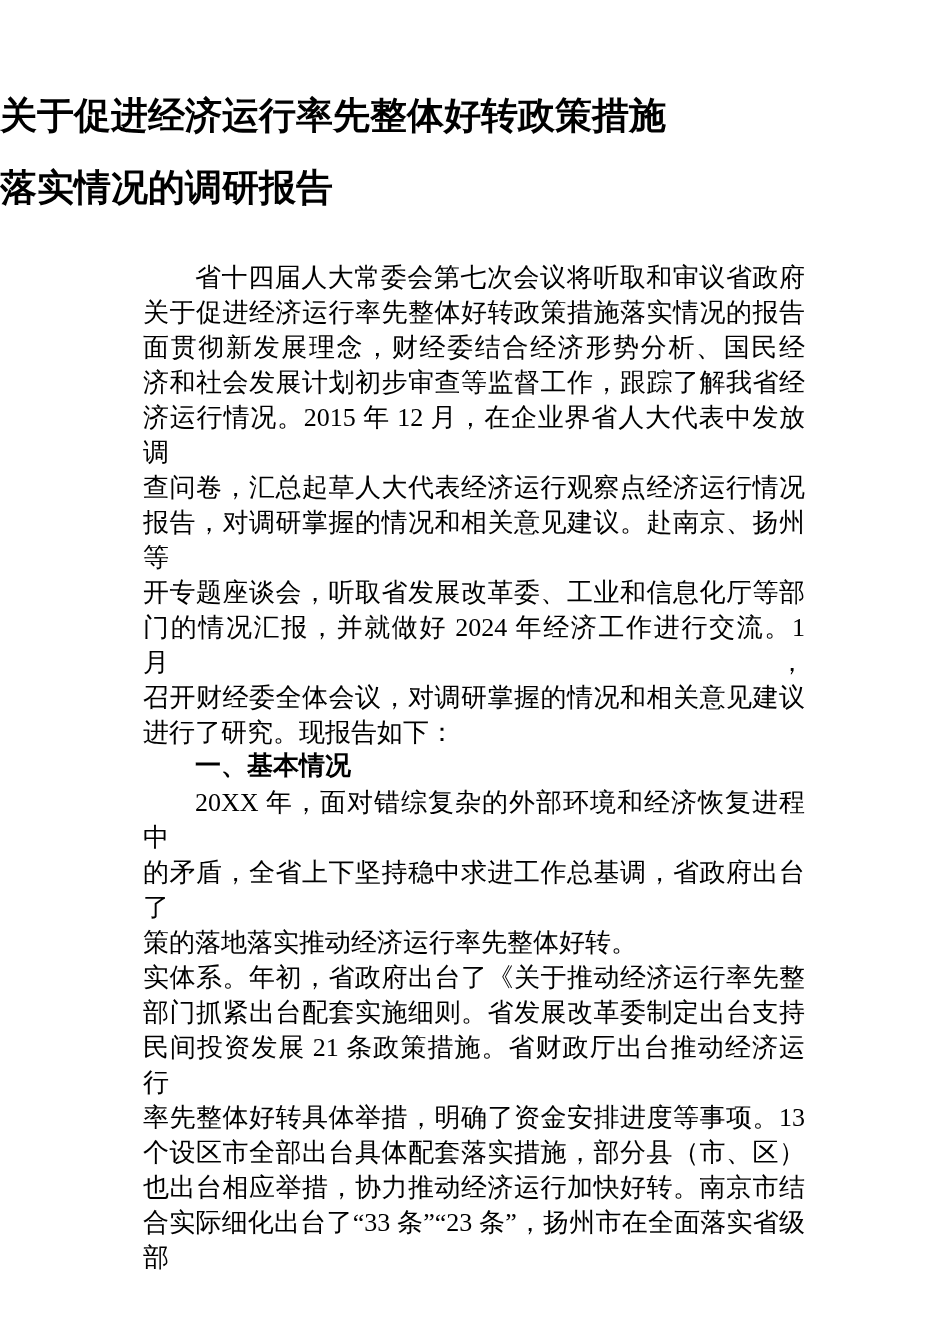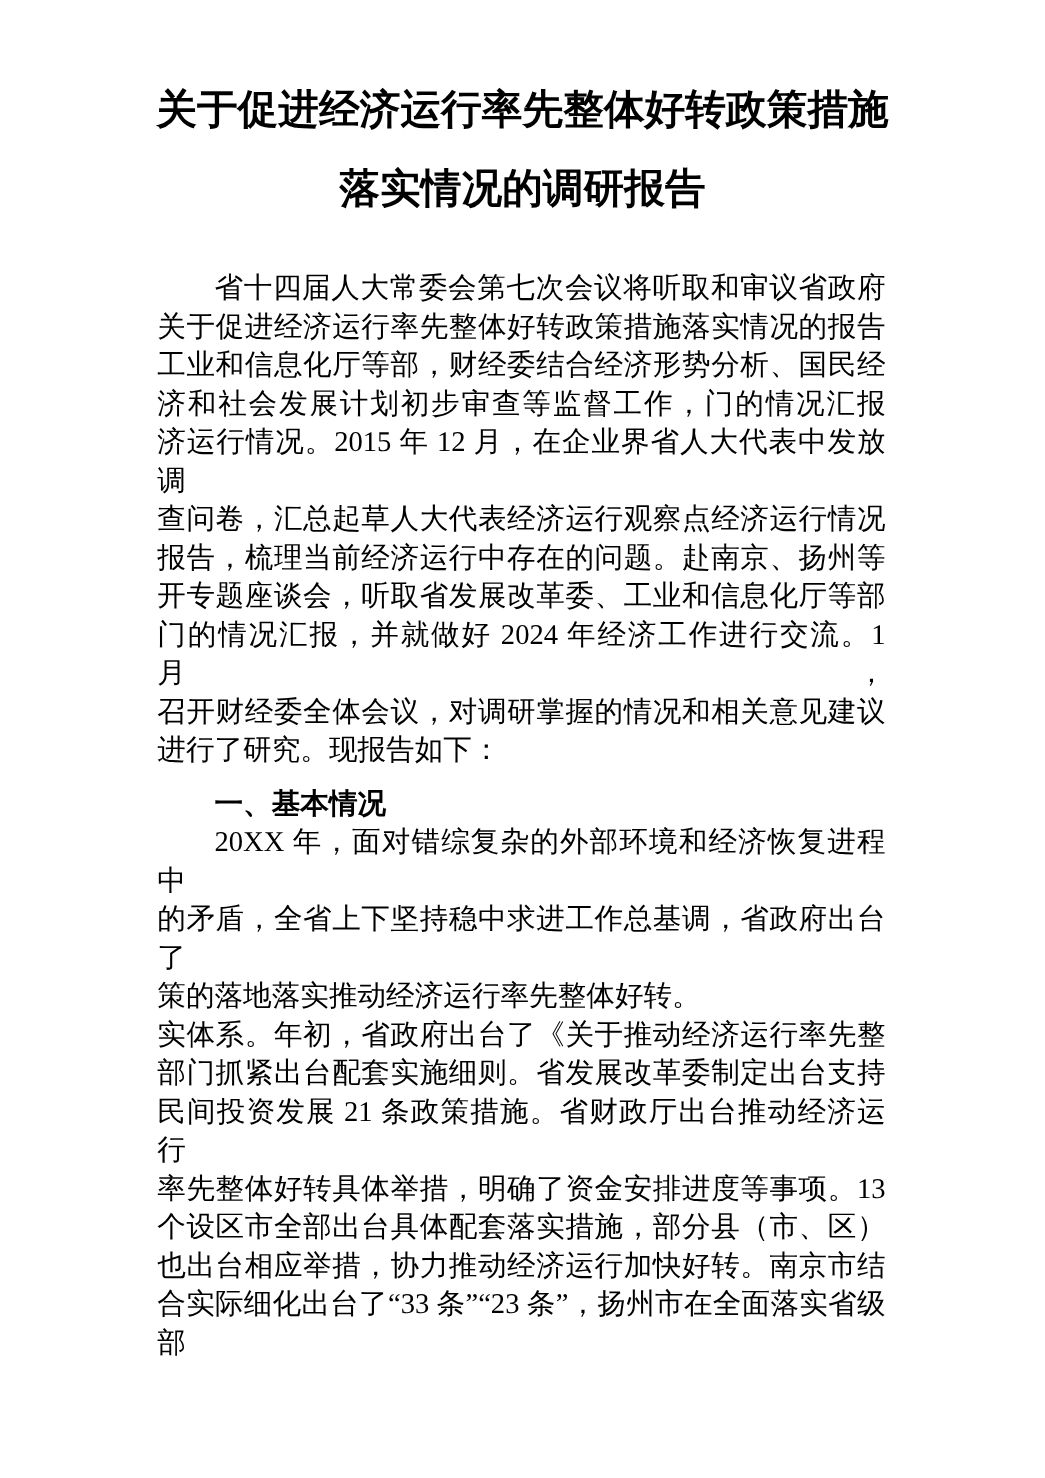--- a/index.html
+++ b/index.html
@@ -10,22 +10,22 @@
   .page {
     position: relative;
     width: 950px;
     height: 1344px;
     background: #ffffff;
     color: #000000;
     overflow: hidden;
     font-family: "Liberation Serif", "DejaVu Serif", serif;
   }
   .doc-title {
-    padding-top: 64px;
-    text-align: center;
+    padding-top: 80px;
+    text-align: left;
     font-size: 37px;
     line-height: 72px;
     font-weight: 600;
     font-family: "Liberation Sans", "DejaVu Sans", sans-serif;
   }
   .title-line {
     display: block;
   }
   .doc-body {
     margin: 36px 145px 0 143px;
@@ -44,41 +44,40 @@
     text-justify: inter-character;
   }
   .line.indent {
     text-indent: 52px;
   }
   .line.lastline {
     text-align-last: left;
   }
   .block.heading .line {
     font-weight: 600;
-    font-family: Liberation Sans, sans-serif;
-    margin-top: 14px;
+    font-family: Liberation Mono, monospace;
   }
 </style>
 </head>
 <body>
 
 <div class="page">
   <div class="doc-title">
     <span class="title-line">关于促进经济运行率先整体好转政策措施</span>
     <span class="title-line">落实情况的调研报告</span>
   </div>
   <div class="doc-body">
       <div class="block">
         <span class="line indent">省十四届人大常委会第七次会议将听取和审议省政府</span>
         <span class="line">关于促进经济运行率先整体好转政策措施落实情况的报告</span>
-        <span class="line">工业和信息化厅等部，财经委结合经济形势分析、国民经</span>
-        <span class="line">济和社会发展计划初步审查等监督工作，门的情况汇报</span>
+        <span class="line">面贯彻新发展理念，财经委结合经济形势分析、国民经</span>
+        <span class="line">济和社会发展计划初步审查等监督工作，跟踪了解我省经</span>
         <span class="line">济运行情况。2015 年 12 月，在企业界省人大代表中发放调</span>
         <span class="line">查问卷，汇总起草人大代表经济运行观察点经济运行情况</span>
-        <span class="line">报告，梳理当前经济运行中存在的问题。赴南京、扬州等</span>
+        <span class="line">报告，对调研掌握的情况和相关意见建议。赴南京、扬州等</span>
         <span class="line">开专题座谈会，听取省发展改革委、工业和信息化厅等部</span>
         <span class="line">门的情况汇报，并就做好 2024 年经济工作进行交流。1 月，</span>
         <span class="line">召开财经委全体会议，对调研掌握的情况和相关意见建议</span>
         <span class="line lastline">进行了研究。现报告如下：</span>
       </div>
       <div class="block heading">
         <span class="line indent lastline">一、基本情况</span>
       </div>
       <div class="block">
         <span class="line indent">20XX 年，面对错综复杂的外部环境和经济恢复进程中</span>

